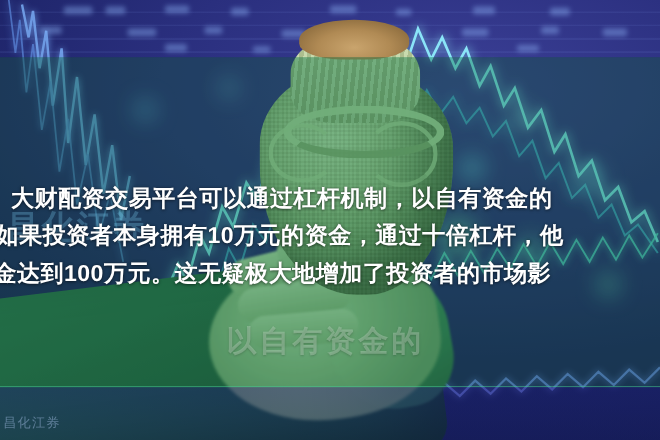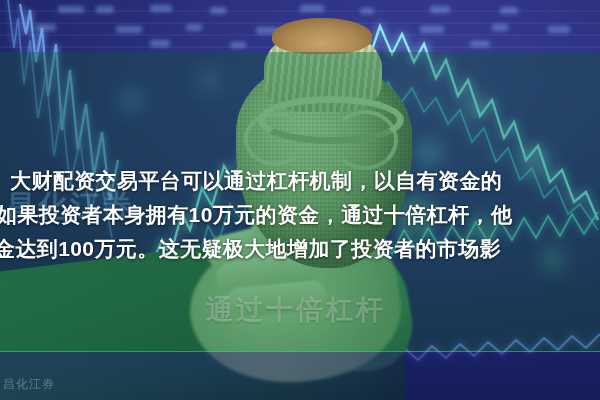--- a/index.html
+++ b/index.html
@@ -336,21 +336,21 @@
     <div class="sack-string" style="left:244px; top:112px; width:54px; height:46px; border-color:rgba(196,217,163,.85) transparent rgba(196,217,163,.7) rgba(196,217,163,.85);"></div>
     <div class="sack-string" style="left:332px; top:110px; width:58px; height:52px; border-color:rgba(196,217,163,.8) rgba(196,217,163,.8) rgba(196,217,163,.6) transparent;"></div>
   </div>
 
   <div class="layer band-green"></div>
   <div class="layer band-green2"></div>
   <div class="layer hairline"></div>
   <div class="layer band-bottom"></div>
 
   <div class="wm wm-faint">昌化江券</div>
-  <div class="wm wm-main">通过十倍杠杆</div>
+  <div class="wm wm-main">以自有资金的</div>
   <div class="wm wm-corner">昌化江券</div>
 
   <div class="caption">
     <span class="line l1">大财配资交易平台可以通过杠杆机制，以自有资金的</span>
     <span class="line l2">如果投资者本身拥有10万元的资金，通过十倍杠杆，他</span>
     <span class="line l3">金达到100万元。这无疑极大地增加了投资者的市场影</span>
   </div>
 
 </div>
 

